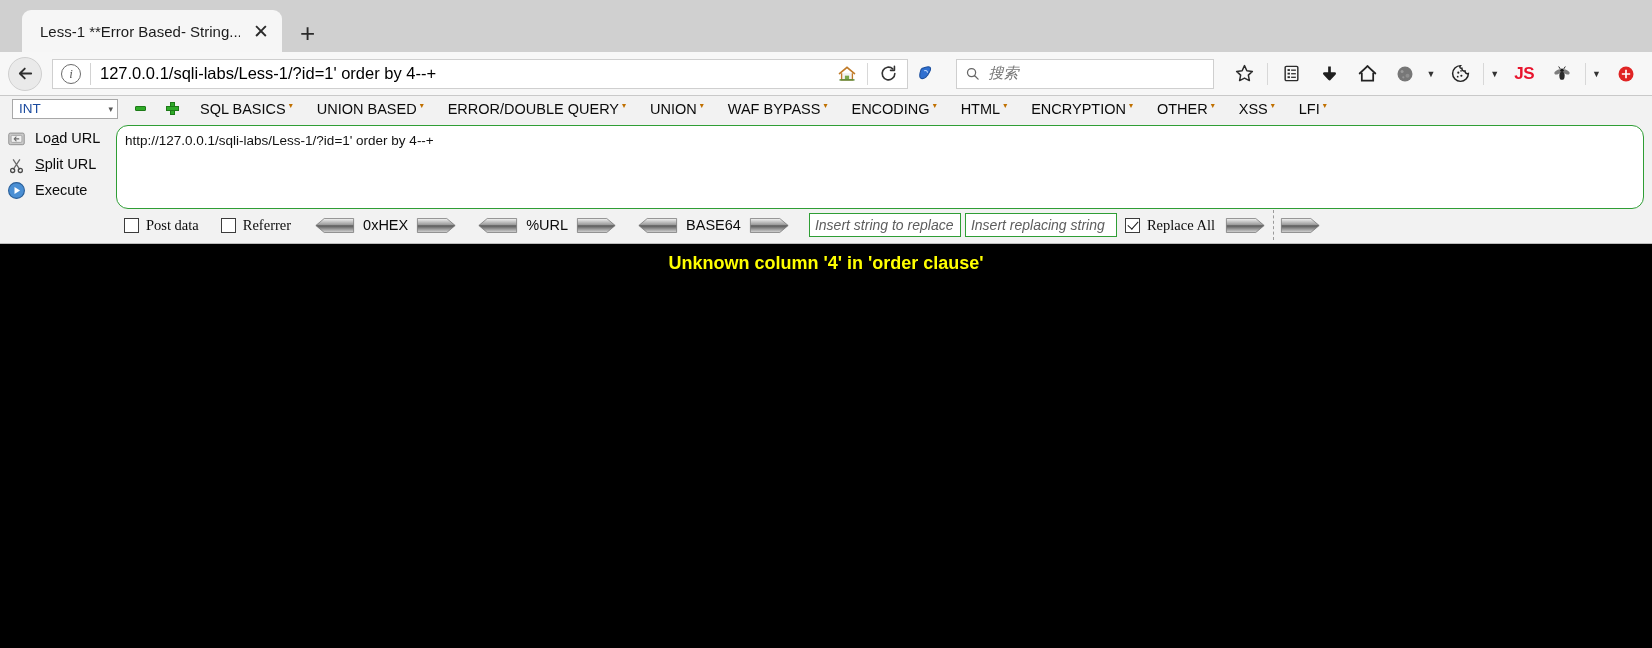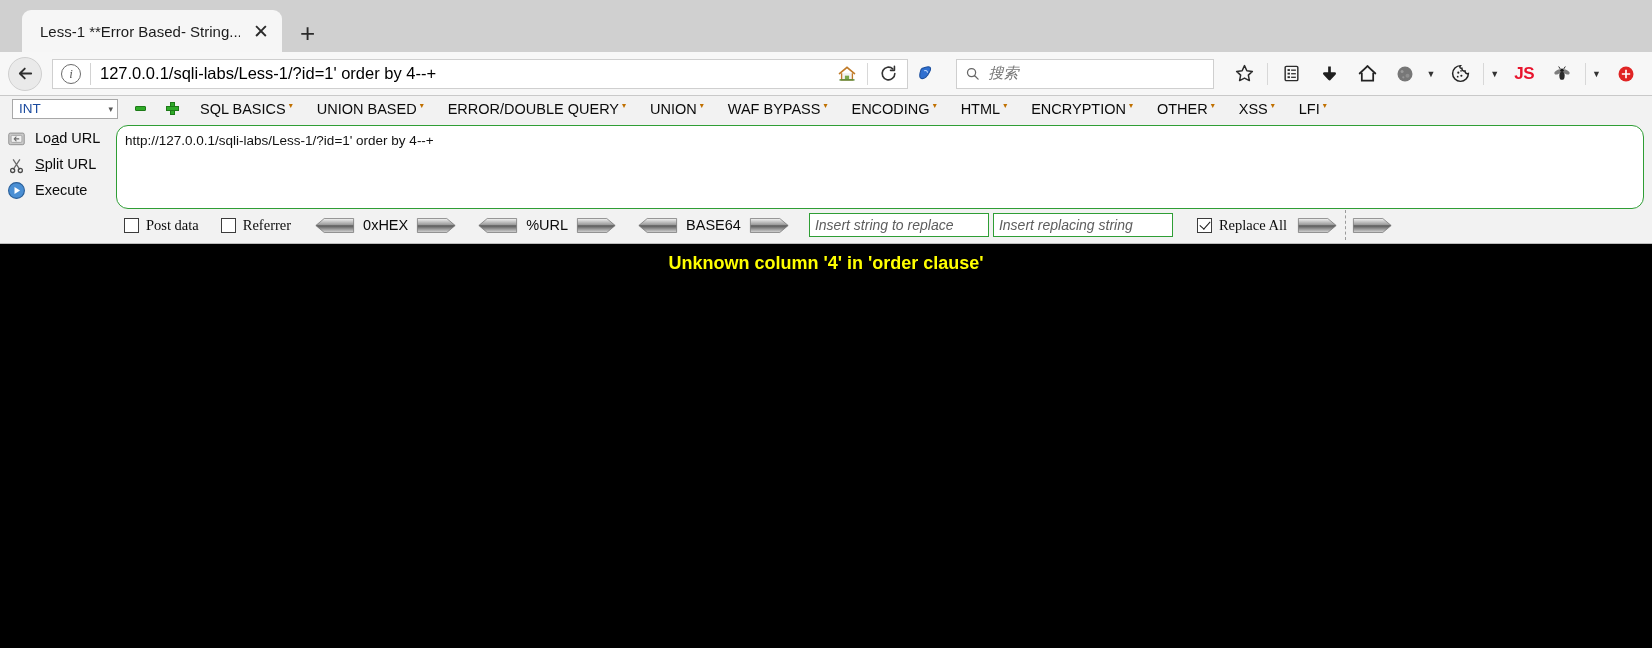--- a/index.html
+++ b/index.html
@@ -264,21 +264,21 @@
   .cbox-label { font-size: 14.5px; color: #0b0b0b; white-space: nowrap; }
 
   .enc-group { display: flex; align-items: center; gap: 8px; margin-right: 18px; }
   .enc-label { font-size: 14.5px; color: #0b0b0b; white-space: nowrap; }
   .arrow-btn {
     width: 42px; height: 19px;
     cursor: pointer;
     flex: 0 0 42px;
   }
   .hb-input {
-    width: 180px; height: 24px;
+    width: 152px; height: 24px;
     border: 1px solid #2f9e35;
     background: #fff;
     font-size: 14px;
     font-style: italic;
     color: #5d5d5d;
     padding: 0 5px;
     font-family: "Liberation Sans", sans-serif;
     margin-right: 4px;
   }
   .hb-input::placeholder { color: #5d5d5d; font-style: italic; opacity: 1; }
@@ -628,21 +628,21 @@
         </svg>
         <span class="enc-label">BASE64</span>
         <svg class="arrow-btn" viewBox="0 0 60 24">
           <path d="M44 2H2v20h42l12-10z" fill="url(#gr)" stroke="#6e6e6e" stroke-width="1"></path>
         </svg>
       </span>
 
       <input class="hb-input" type="text" placeholder="Insert string to replace" style="">
       <input class="hb-input" type="text" placeholder="Insert replacing string" style="">
 
-      <label class="cbox-wrap" style="margin-left:20px;margin-right:10px;">
+      <label class="cbox-wrap" style="margin-left:4px;margin-right:10px;">
         <span class="cbox checked"></span>
         <span class="cbox-label">Replace All</span>
       </label>
 
       <svg class="arrow-btn" viewBox="0 0 60 24">
         <path d="M44 2H2v20h42l12-10z" fill="url(#gr)" stroke="#6e6e6e" stroke-width="1"></path>
       </svg>
 
       <span class="dashed-div"></span>
 

